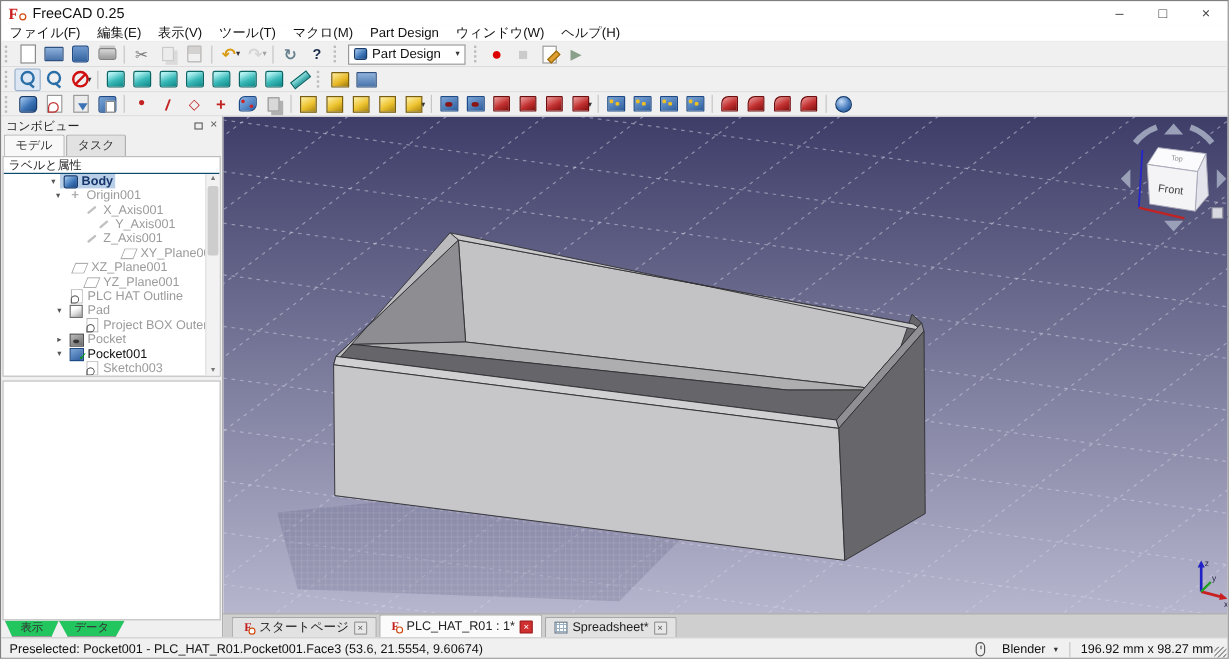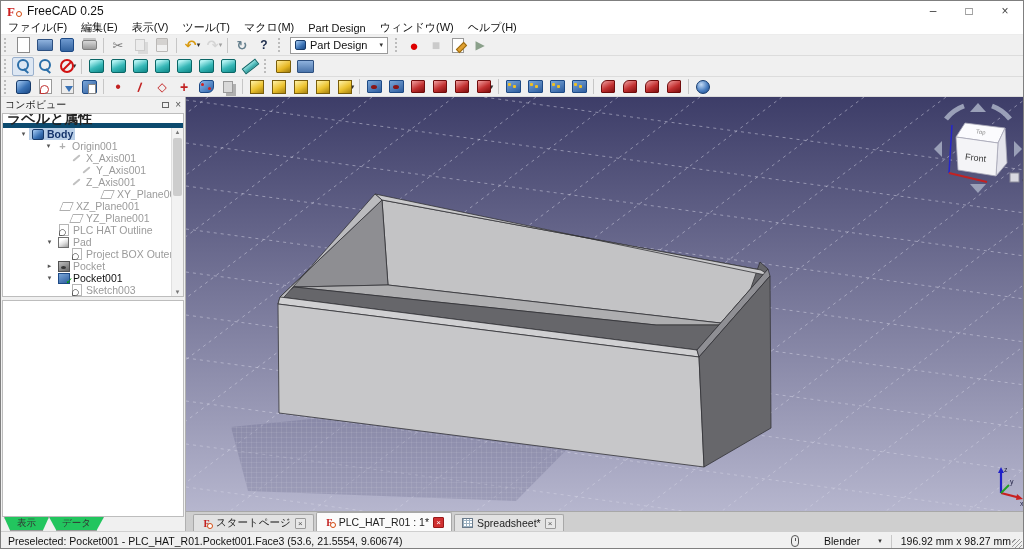--- a/index.html
+++ b/index.html
@@ -82,21 +82,21 @@
   .main{display:flex;height:434px;}
   .dock{width:185px;flex:none;border-right:1px solid #b0b0b0;background:#f0f0f0;display:flex;flex-direction:column;}
   .dock-title{height:16px;font-size:10px;display:flex;align-items:center;padding:0 4px;color:#222;}
   .dock-title .sp{flex:1;}
   .dkfloat{width:7px;height:6px;border:1px solid #666;margin-right:6px;}
   .dkclose{font-size:10px;color:#555;line-height:1;}
   .dock-tabs{height:17px;display:flex;align-items:flex-end;padding-left:2px;gap:1px;font-size:10px;}
   .dtab{padding:1px 9px 2px;border:1px solid #b0b0b0;border-bottom:none;background:#e2e2e2;border-radius:2px 2px 0 0;color:#333;}
   .dtab.active{background:#f8f8f8;font-weight:normal;}
   .tree-wrap{height:184px;background:#fff;border:1px solid #bdbdbd;margin:0 1px;position:relative;overflow:hidden;}
-  .tree-header{height:14px;font-size:14px;display:flex;align-items:center;padding:0 4px;border-bottom:5px solid #0c4a6e;color:#222;font-weight:bold;}
+  .tree-header{height:14px;font-size:10px;display:flex;align-items:center;padding:0 4px;border-bottom:1px solid #0c4a6e;color:#222;}
   .tree{position:absolute;top:14px;left:0;right:12px;bottom:0;overflow:hidden;}
   .trow{height:12px;display:flex;align-items:center;font-size:10.5px;white-space:nowrap;}
   .arrow{width:11px;font-size:7px;color:#555;text-align:center;flex:none;}
   .hl{display:inline-flex;align-items:center;padding:0 2px;height:12px;}
   .ticon{width:13px;height:12px;margin-right:3px;position:relative;display:inline-flex;align-items:center;justify-content:center;flex:none;}
   .trow.sel .hl{background:#b9cfe8;}
   .trow.sel .tlabel{font-weight:bold;color:#16356b;}
   .trow.gray .tlabel{color:#9b9b9b;}
   .trow.gray .ticon{filter:grayscale(1) brightness(1.18);}
   .t-body::before{content:"";width:10px;height:9px;border-radius:2px;background:linear-gradient(140deg,#a8cdf5,#3a72b5 60%,#1c4a86);border:1px solid #163a6a;}
@@ -133,21 +133,21 @@
   .mticon.freecad::before{content:"F";color:#c22020;font-weight:bold;font-size:10px;font-family:"Liberation Serif",serif;}
   .mticon.freecad::after{content:"";position:absolute;right:-1px;bottom:0;width:4px;height:4px;border:1px solid #d24a10;border-radius:50%;background:#fff;}
   .mticon.sheet::before{content:"";width:10px;height:8px;border:1px solid #6a7a8a;background:repeating-linear-gradient(0deg,#9ab0c0 0 1px,transparent 1px 3px),repeating-linear-gradient(90deg,#9ab0c0 0 1px,transparent 1px 3px),#fff;}
   .mclose{width:11px;height:11px;border:1px solid #9a9a9a;background:#e8e8e8;font-size:8px;line-height:9px;text-align:center;color:#555;border-radius:1px;}
   .mclose.red{background:#d03030;border-color:#981818;color:#fff;}
   
   .statusbar{height:19px;display:flex;align-items:center;font-size:10.5px;padding:0 0 0 7px;background:#f0f0f0;border-top:1px solid #cfcfcf;position:relative;}
   .sbmsg{flex:1;white-space:nowrap;overflow:hidden;}
   .mouseicon{width:8px;height:12px;border:1px solid #555;border-radius:4px;position:relative;margin-right:4px;flex:none;}
   .mouseicon::after{content:"";position:absolute;left:3px;top:2px;width:1px;height:3px;background:#555;}
-  .navsel{display:flex;align-items:center;gap:21px;padding:0 6px;}
+  .navsel{display:flex;align-items:center;gap:10px;padding:0 6px;}
   .sbdiv{width:1px;height:13px;background:#c8c8c8;margin:0 3px;}
   .dims{padding:0 12px 0 6px;white-space:nowrap;}
   .grip{position:absolute;right:1px;bottom:1px;width:10px;height:10px;
         background:repeating-linear-gradient(135deg,transparent 0 2px,#9a9a9a 2px 3px);}
 </style>
 </head>
 <body>
 
 <div class="win">
 
@@ -399,25 +399,30 @@
 
   <div class="main">
 
     <div class="dock">
       <div class="dock-title">
         <span>コンボビュー</span>
         <span class="sp"></span>
         <span class="dkfloat"></span>
         <span class="dkclose">×</span>
       </div>
+      <div class="dock-tabs">
+
+      <span class="dtab active"><span>モデル</span></span>
+          <span class="dtab"><span>タスク</span></span>
+        </div>
       <div class="tree-wrap">
         <div class="tree-header">ラベルと属性</div>
         <div class="tree">
 
-        <div class="trow sel" style="padding-left: 15px;">
+        <div class="trow sel" style="padding-left: 36px;">
               <span class="arrow">▾</span>
               <span class="hl">
                 <span class="ticon t-body"></span>
                 <span class="tlabel">Body</span>
               </span>
             </div>
             <div class="trow gray" style="padding-left: 40px;">
               <span class="arrow">▾</span>
               <span class="hl">
                 <span class="ticon t-origin"></span>

